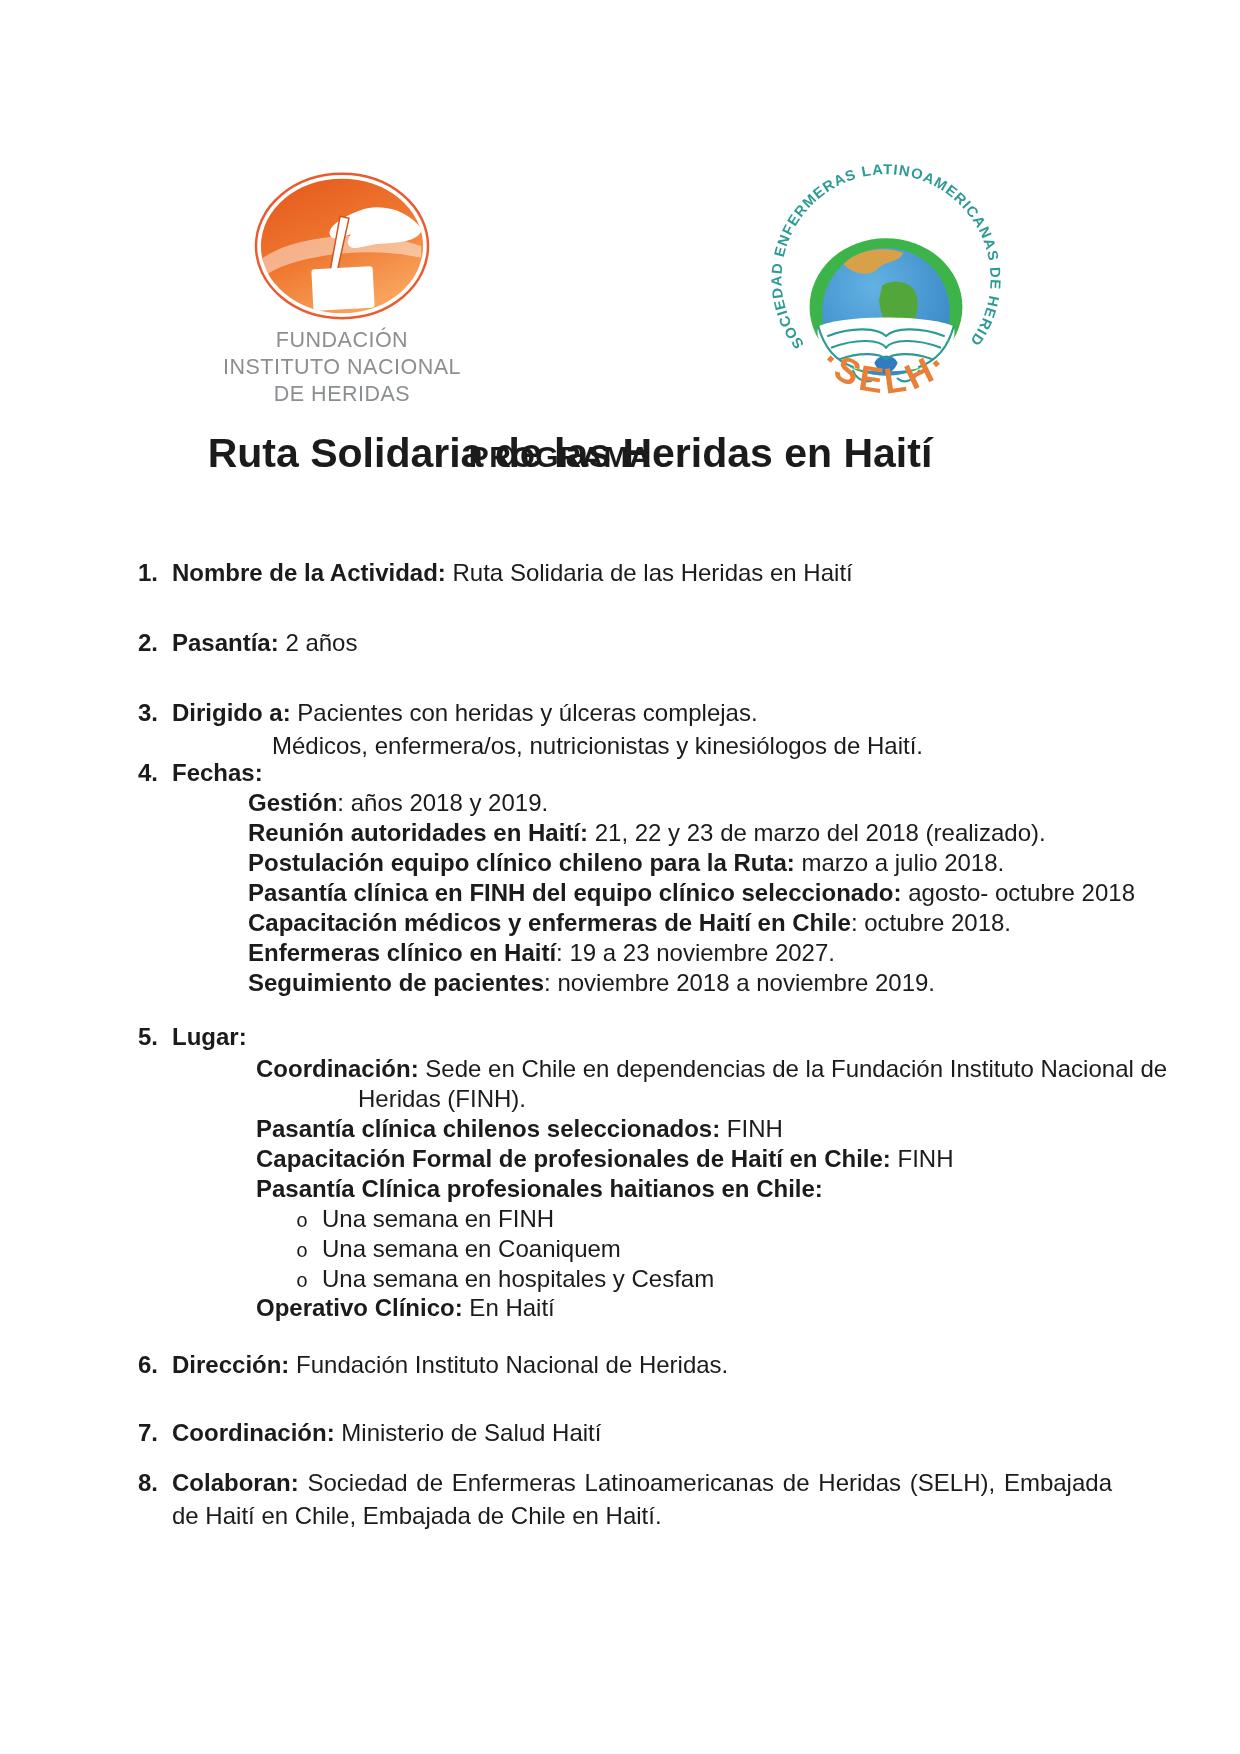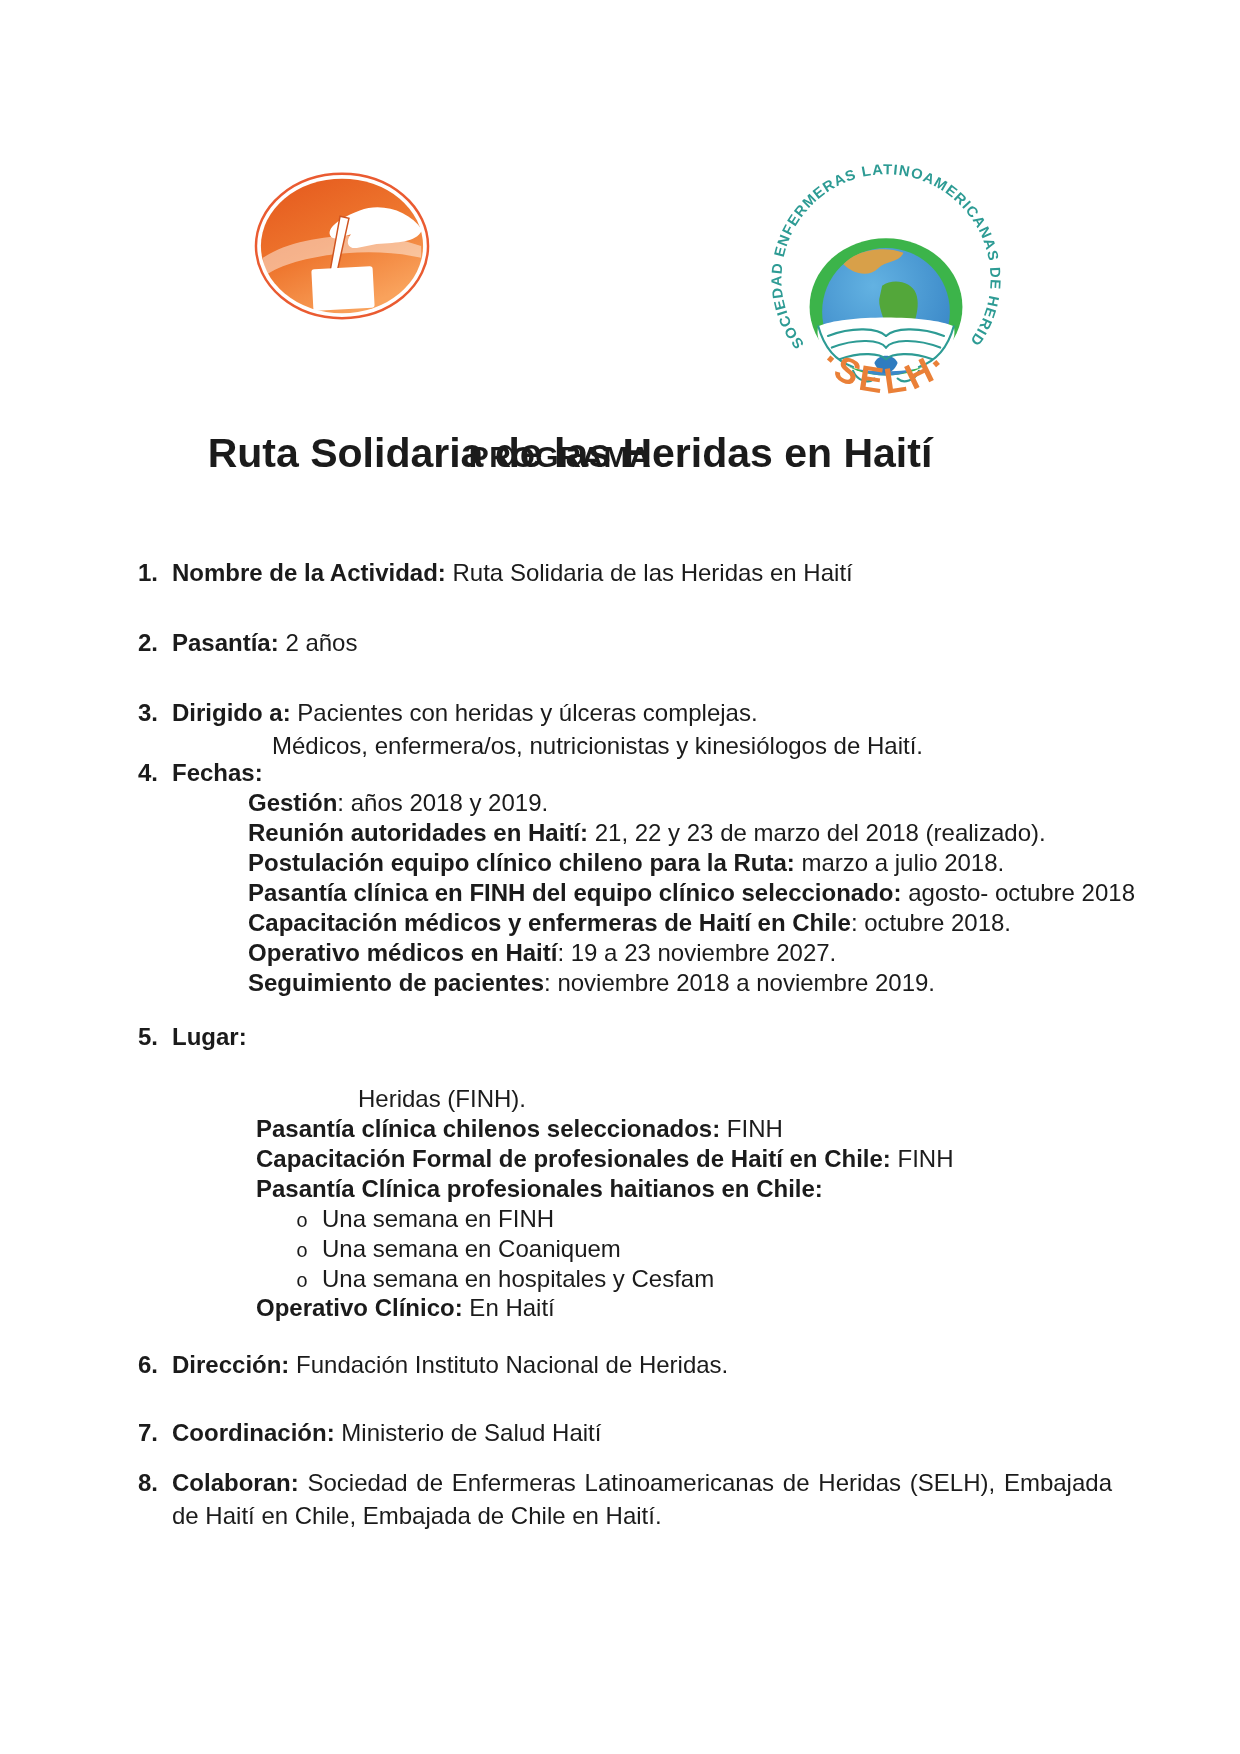--- a/index.html
+++ b/index.html
@@ -46,20 +46,25 @@
           <stop offset="1" stop-color="#f9a25c"></stop>
         </linearGradient>
       </defs>
       <ellipse cx="90" cy="76" rx="87" ry="73" fill="#ffffff" stroke="#ea5b31" stroke-width="2.5"></ellipse>
       <ellipse cx="90" cy="76" rx="82" ry="68" fill="url(#finhGrad)"></ellipse>
       <path d="M10,88 C44,64 122,58 170,76 L170,88 C120,76 44,84 12,106 Z" fill="#ffffff" opacity="0.45"></path>
       <path d="M171,60 C158,40 130,32 108,40 C94,45 83,52 79,58 C75,64 79,70 87,68 L99,64 C93,72 96,79 105,78 L125,74 C147,72 164,73 171,60 Z" fill="#ffffff"></path>
       <polygon points="88,46 97,48 82,116 76,112" fill="#ffffff" stroke="#cf531f" stroke-width="1.5"></polygon>
       <rect x="60" y="98" width="62" height="42" rx="3" fill="#ffffff" transform="rotate(-3 91 119)"></rect>
     </svg>
+    <div class="finh-caption">
+      <div>FUNDACIÓN</div>
+      <div>INSTITUTO NACIONAL</div>
+      <div>DE HERIDAS</div>
+    </div>
   </div>
 
   <div class="selh-logo">
     <svg width="252" height="238" viewBox="0 -8 260 246">
       <defs>
         <radialGradient id="globeGrad" cx="0.4" cy="0.3" r="0.9">
           <stop offset="0" stop-color="#63b2e2"></stop>
           <stop offset="1" stop-color="#2f7cc0"></stop>
         </radialGradient>
         <path id="selhTopArc" d="M47,188 A108,108 0 1 1 213,188" fill="none"></path>
@@ -116,27 +121,30 @@
   <div class="item" style="top:756px;">
     <span class="num">4.</span>
     <span><b>Fechas:</b></span>
   </div>
   <div class="sub fechas-block">
     <div class="frow"><b>Gestión</b><span>: años 2018 y 2019.</span></div>
     <div class="frow"><b>Reunión autoridades en Haití:</b><span> 21, 22 y 23 de marzo del 2018 (realizado).</span></div>
     <div class="frow"><b>Postulación equipo clínico chileno para la Ruta:</b><span> marzo a julio 2018.</span></div>
     <div class="frow"><b>Pasantía clínica en FINH del equipo clínico seleccionado:</b><span> agosto- octubre 2018</span></div>
     <div class="frow"><b>Capacitación médicos y enfermeras de Haití en Chile</b><span>: octubre 2018.</span></div>
-    <div class="frow"><b>Operativo médicos en Haití</b><span>: 19 a 23 noviembre 2027.</span></div>
+    <div class="frow"><b>Enfermeras clínico en Haití</b><span>: 19 a 23 noviembre 2027.</span></div>
     <div class="frow"><b>Seguimiento de pacientes</b><span>: noviembre 2018 a noviembre 2019.</span></div>
   </div>
 
   <div class="item" style="top:1020px;">
     <span class="num">5.</span>
     <span><b>Lugar:</b></span>
+  </div>
+  <div class="sub lugar-sub" style="top:1054px;">
+    <b>Coordinación:</b><span> Sede en Chile en dependencias de la Fundación Instituto Nacional de</span>
   </div>
   <div class="sub coord2" style="top:1084px;">Heridas (FINH).</div>
   <div class="sub lugar-sub" style="top:1114px;">
     <b>Pasantía clínica chilenos seleccionados:</b><span> FINH</span>
   </div>
   <div class="sub lugar-sub" style="top:1144px;">
     <b>Capacitación Formal de profesionales de Haití en Chile:</b><span> FINH</span>
   </div>
   <div class="sub lugar-sub" style="top:1174px;">
     <b>Pasantía Clínica profesionales haitianos en Chile:</b>

